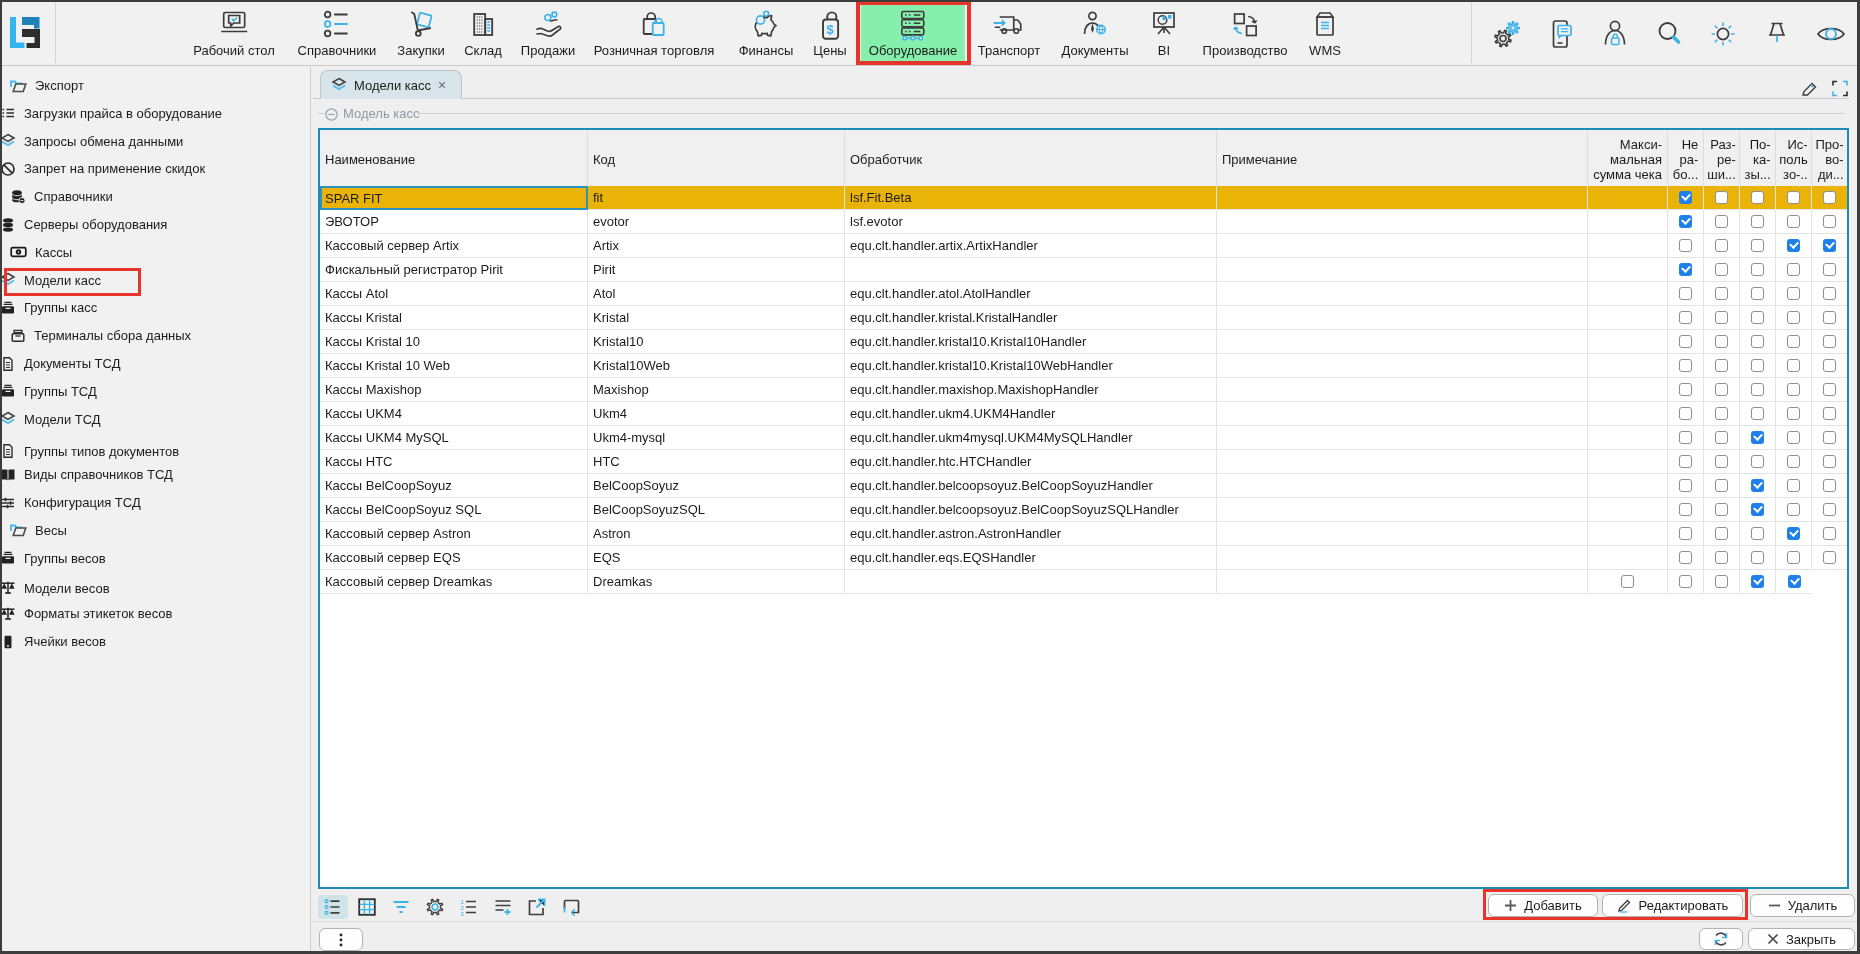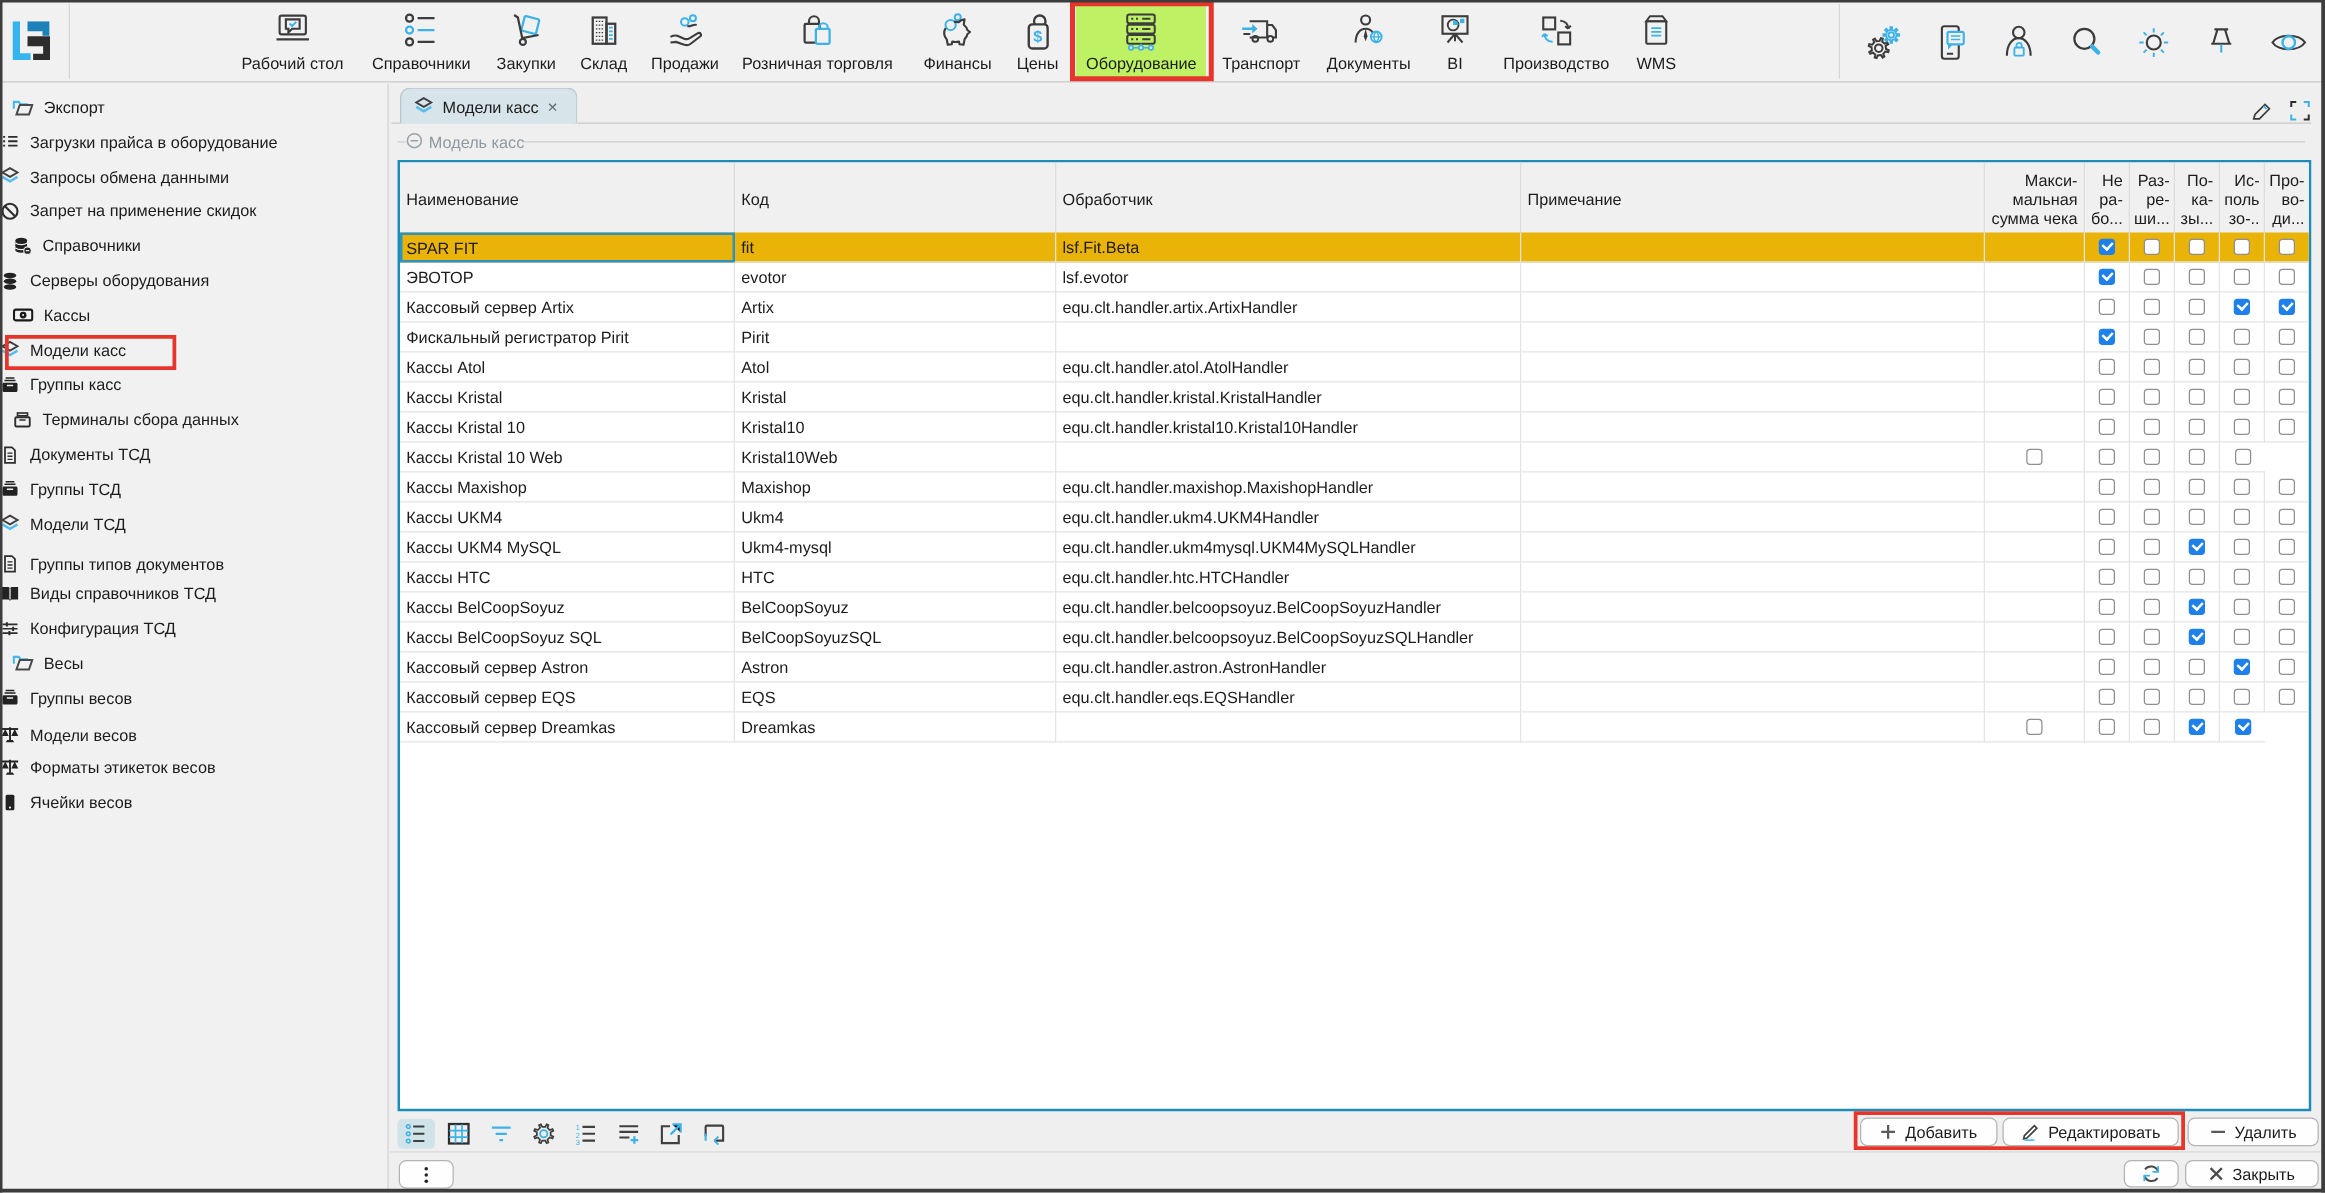--- a/index.html
+++ b/index.html
@@ -6,37 +6,37 @@
 body{font-family:"Liberation Sans",sans-serif;font-size:13px;color:#1c1c1c;background:#f0f0f0}
 #win{position:absolute;left:0;top:0;width:1860px;height:954px;background:#f0f0f0}
 .bstrip{position:absolute;background:#3d3d3d;z-index:90}
 
 #topbar{position:absolute;left:0;top:0;width:1860px;height:66px;background:#f1f1f1;border-bottom:1px solid #c9c9c9}
 #logo{position:absolute;left:10px;top:17px}
 .vsep{position:absolute;top:3px;height:60px;width:1px;background:#d6d6d6}
 .mi{position:absolute;top:2px;height:62px;display:flex;flex-direction:column;align-items:center;justify-content:flex-start;transform:translateX(-50%);padding:4px 8px 0 8px}
 .mi .ic{height:38px;display:flex;align-items:center;justify-content:center}
 .mi .lb{margin-top:-1px;white-space:nowrap}
-.mi.sel{background:#bef264}
+.mi.sel{background:#86efac}
 .ri{position:absolute;top:18px;transform:translateX(-50%)}
 
 #sidebar{position:absolute;left:0;top:67px;width:311px;height:887px;background:#f1f1f1;border-right:1px solid #cdcdcd}
 .trow{position:absolute;left:0;width:100%;height:28px;display:flex;align-items:center}
 .trow svg{flex:0 0 auto}
 .trow.l0{padding-left:10px}
 .trow.l1{}
 .trow .tl{margin-left:8px;white-space:nowrap}
 
 #main{position:absolute;left:311px;top:67px;width:1549px;height:887px;background:#efefef}
 #tab{position:absolute;left:9px;top:3px;width:142px;height:29px;background:#d7e4ea;border:1px solid #b9c6cc;border-bottom:none;border-radius:8px 8px 0 0;display:flex;align-items:center;padding-left:10px}
 #tab .tt{margin-left:7px}
 #tab .tx{margin-left:7px;color:#5a6a72;font-size:14px}
 #fleg{position:absolute;left:7px;top:39px;width:1532px;height:14px}
 #fleg .fl-line{position:absolute;top:7px;height:1px;background:#d0d0d0}
-#fleg .fl-txt{position:absolute;left:7px;top:0;color:#8e9aa0;display:flex;align-items:flex-start}
+#fleg .fl-txt{position:absolute;left:7px;top:0;color:#8e9aa0;display:flex;align-items:flex-end}
 #fleg .fl-txt span{margin-left:5px}
 
 #tbl{position:absolute;left:7px;top:61px;width:1531px;height:761px;background:#fff;border:2px solid #1e8cb8}
 .hdr{position:absolute;left:0;top:0;width:1527px;height:58px;background:#f0f0f0;display:grid;grid-template-columns:268px 257px 372px 371px 80px 36px 36px 36px 36px 35px}
 .hdr>div{border-right:1px solid #dcdcdc;display:flex;align-items:center;padding:0 5px;line-height:15px}
 .hdr>div:last-child{border-right:none}
 .hdr .r{justify-content:flex-end;text-align:right}
 .hdr .c{justify-content:center;text-align:right;padding:0 1px}
 .row{position:absolute;left:0;width:1527px;height:24px;display:grid;grid-template-columns:268px 257px 372px 371px 80px 36px 36px 36px 36px 35px}
 .row>div{border-right:1px solid #e4e4e4;border-bottom:1px solid #e4e4e4;display:flex;align-items:center;padding:0 5px;white-space:nowrap;overflow:hidden}
@@ -634,20 +634,21 @@
           <div>
             <span class="cbx"></span>
           </div>
           <div>
             <span class="cbx"></span>
           </div>
         </div>
 <div class="row" style="top:224px">
           <div>Кассы Kristal 10 Web</div>
           <div>Kristal10Web</div>
+          <div>equ.clt.handler.kristal10.Kristal10WebHandler</div>
           <div></div>
           <div></div>
           <div>
             <span class="cbx"></span>
           </div>
           <div>
             <span class="cbx"></span>
           </div>
           <div>
             <span class="cbx"></span>

